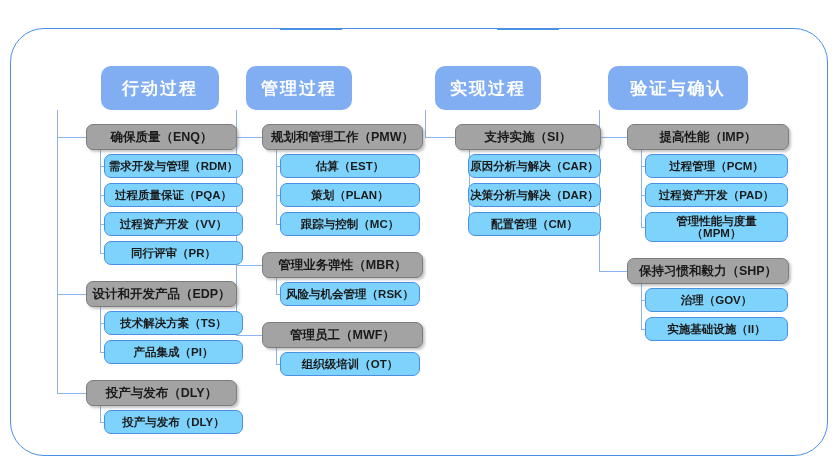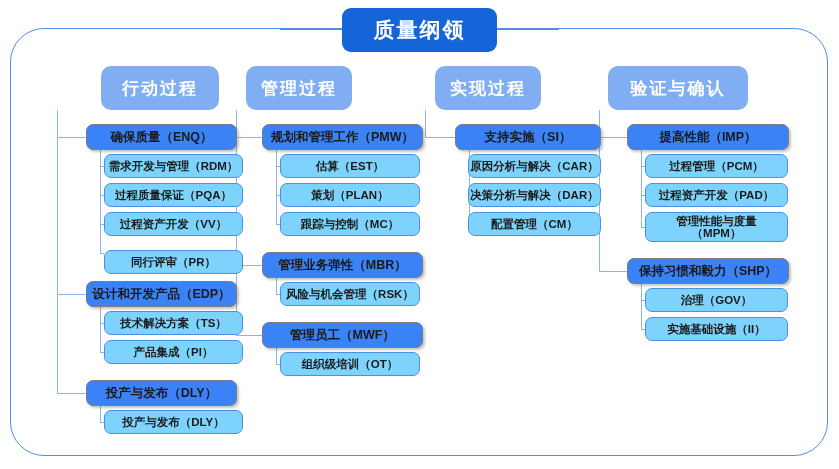--- a/index.html
+++ b/index.html
@@ -46,21 +46,21 @@
     color:#ffffff;
     font-size:17px;font-weight:bold;
     letter-spacing:2px;
     z-index:3;
   }
 
   
   .group-box{
     position:absolute;
     height:26px;
-    background:#3b82f6;
+    background:#a3a3a3;
     border:1.4px solid #7d7d7d;
     border-radius:7px;
     box-shadow:2px 2px 2.5px rgba(90,90,90,0.35);
     display:flex;align-items:center;justify-content:center;
     color:#1a1a1a;
     font-size:12.5px;font-weight:bold;
     box-sizing:border-box;
     z-index:3;
   }
 
@@ -89,21 +89,20 @@
 </head>
 <body>
 
 <div id="root">
 
   <div class="outer-frame"></div>
 
   <div class="conn-title" style="left:280px;top:29px;width:62px;"></div>
   <div class="conn-title" style="left:497px;top:29px;width:62px;"></div>
 
-  <div class="title-box">质量纲领</div>
 
   <div id="columns-layer">
       <div class="col-header" style="left: 68px; top: 66px; width: 118px; margin-left: 33px;">
         <span>行动过程</span>
       </div>
       <div class="group-box" style="left: 86px; top: 124px; width: 151px;">
         <span>确保质量（ENQ）</span>
       </div>
       <div class="conn-h" style="left: 57px; top: 137px; width: 29px;"></div>
       <div class="leaf-box" style="left: 104px; top: 154px; width: 139px;">
@@ -111,21 +110,21 @@
       </div>
       <div class="conn-h" style="left: 100px; top: 166px; width: 4px;"></div>
       <div class="leaf-box" style="left: 104px; top: 183px; width: 139px;">
         <span>过程质量保证（PQA）</span>
       </div>
       <div class="conn-h" style="left: 100px; top: 195px; width: 4px;"></div>
       <div class="leaf-box" style="left: 104px; top: 212px; width: 139px;">
         <span>过程资产开发（VV）</span>
       </div>
       <div class="conn-h" style="left: 100px; top: 224px; width: 4px;"></div>
-      <div class="leaf-box" style="left: 104px; top: 250px; width: 139px; align-items: center;">
+      <div class="leaf-box" style="left: 104px; top: 241px; width: 139px; align-items: center;">
         <span>同行评审（PR）</span>
       </div>
       <div class="conn-h" style="left: 100px; top: 253px; width: 4px;"></div>
       <div class="conn-v" style="left: 100px; top: 148px; height: 105px;"></div>
       <div class="group-box" style="left: 86px; top: 281px; width: 151px;">
         <span>设计和开发产品（EDP）</span>
       </div>
       <div class="conn-h" style="left: 57px; top: 294px; width: 29px;"></div>
       <div class="leaf-box" style="left: 104px; top: 311px; width: 139px;">
         <span>技术解决方案（TS）</span>

